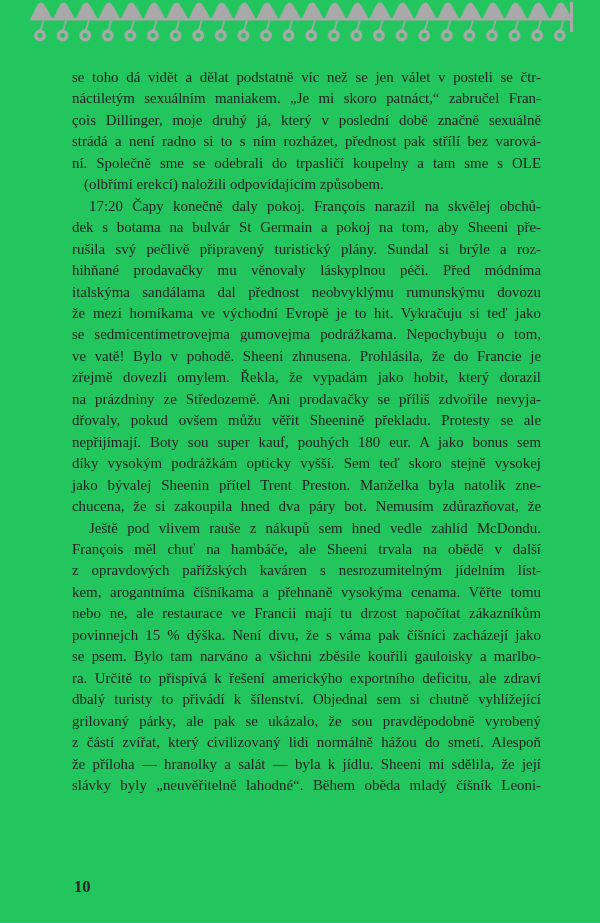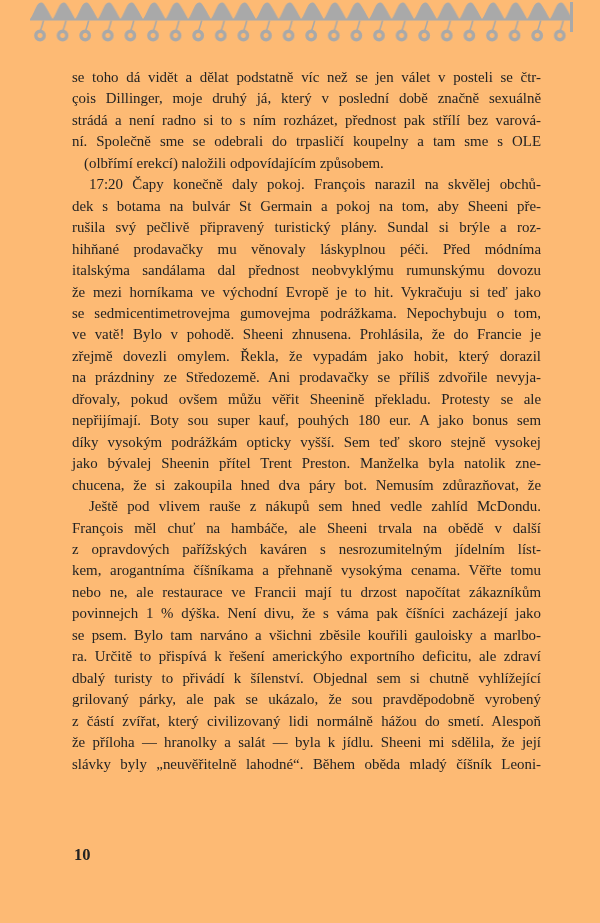--- a/index.html
+++ b/index.html
@@ -4,21 +4,21 @@
 <style>
   html, body {
     margin: 0;
     padding: 0;
     background: #ffffff;
   }
   .page {
     position: relative;
     width: 600px;
     height: 923px;
-    background: #fdba74;
+    background: #22c55e;
     overflow: hidden;
     font-family: "Liberation Serif", "DejaVu Serif", serif;
   }
   .ornament-band {
     position: absolute;
     left: 30px;
     top: 2px;
   }
   .text-block {
     position: absolute;
@@ -33,21 +33,21 @@
   .line {
     text-align: justify;
     text-align-last: justify;
     white-space: normal;
   }
   .line.no-just-last { text-align-last: left; margin-left: 12px; }
   .para.indent .line:first-child { text-indent: 17px; }
   .page-number {
     position: absolute;
     left: 74px;
-    top: 845px;
+    top: 877px;
     font-size: 16.5px;
     font-weight: 600;
     color: #232323;
   }
 </style>
 </head>
 <body>
 
 <div class="page">
 
@@ -59,20 +59,21 @@
         <circle cx="10" cy="33.5" r="4.2" fill="none" stroke-width="3.4" stroke="#a9a9a9"></circle>
       </pattern>
     </defs>
     <rect width="542" height="44" fill="url(#garland)"></rect>
     <rect x="540" y="0" width="3" height="30" fill="#a9a9a9"></rect>
   </svg>
 
   <main class="text-block">
       <div class="para">
         <div class="line">se toho dá vidět a dělat podstatně víc než se jen válet v posteli se čtr-</div>
+        <div class="line">náctiletým sexuálním maniakem. „Je mi skoro patnáct,“ zabručel Fran-</div>
         <div class="line">çois Dillinger, moje druhý já, který v poslední době značně sexuálně</div>
         <div class="line">strádá a není radno si to s ním rozházet, přednost pak střílí bez varová-</div>
         <div class="line">ní. Společně sme se odebrali do trpasličí koupelny a tam sme s OLE</div>
         <div class="line no-just-last">(olbřímí erekcí) naložili odpovídajícím způsobem.</div>
       </div>
       <div class="para indent">
         <div class="line">17:20 Čapy konečně daly pokoj. François narazil na skvělej obchů-</div>
         <div class="line">dek s botama na bulvár St Germain a pokoj na tom, aby Sheeni pře-</div>
         <div class="line">rušila svý pečlivě připravený turistický plány. Sundal si brýle a roz-</div>
         <div class="line">hihňané prodavačky mu věnovaly láskyplnou péči. Před módníma</div>
@@ -87,21 +88,21 @@
         <div class="line">díky vysokým podrážkám opticky vyšší. Sem teď skoro stejně vysokej</div>
         <div class="line">jako bývalej Sheenin přítel Trent Preston. Manželka byla natolik zne-</div>
         <div class="line">chucena, že si zakoupila hned dva páry bot. Nemusím zdůrazňovat, že</div>
       </div>
       <div class="para indent">
         <div class="line">Ještě pod vlivem rauše z nákupů sem hned vedle zahlíd McDondu.</div>
         <div class="line">François měl chuť na hambáče, ale Sheeni trvala na obědě v další</div>
         <div class="line">z opravdových pařížských kaváren s nesrozumitelným jídelním líst-</div>
         <div class="line">kem, arogantníma číšníkama a přehnaně vysokýma cenama. Věřte tomu</div>
         <div class="line">nebo ne, ale restaurace ve Francii mají tu drzost napočítat zákazníkům</div>
-        <div class="line">povinnejch 1 % dýška. Není divu, že s váma pak číšníci zacházejí jako</div>
+        <div class="line">povinnejch 15 % dýška. Není divu, že s váma pak číšníci zacházejí jako</div>
         <div class="line">se psem. Bylo tam narváno a všichni zběsile kouřili gauloisky a marlbo-</div>
         <div class="line">ra. Určitě to přispívá k řešení americkýho exportního deficitu, ale zdraví</div>
         <div class="line">dbalý turisty to přivádí k šílenství. Objednal sem si chutně vyhlížející</div>
         <div class="line">grilovaný párky, ale pak se ukázalo, že sou pravděpodobně vyrobený</div>
         <div class="line">z částí zvířat, který civilizovaný lidi normálně hážou do smetí. Alespoň</div>
         <div class="line">že příloha — hranolky a salát — byla k jídlu. Sheeni mi sdělila, že její</div>
         <div class="line">slávky byly „neuvěřitelně lahodné“. Během oběda mladý číšník Leoni-</div>
       </div>
     </main>
 

